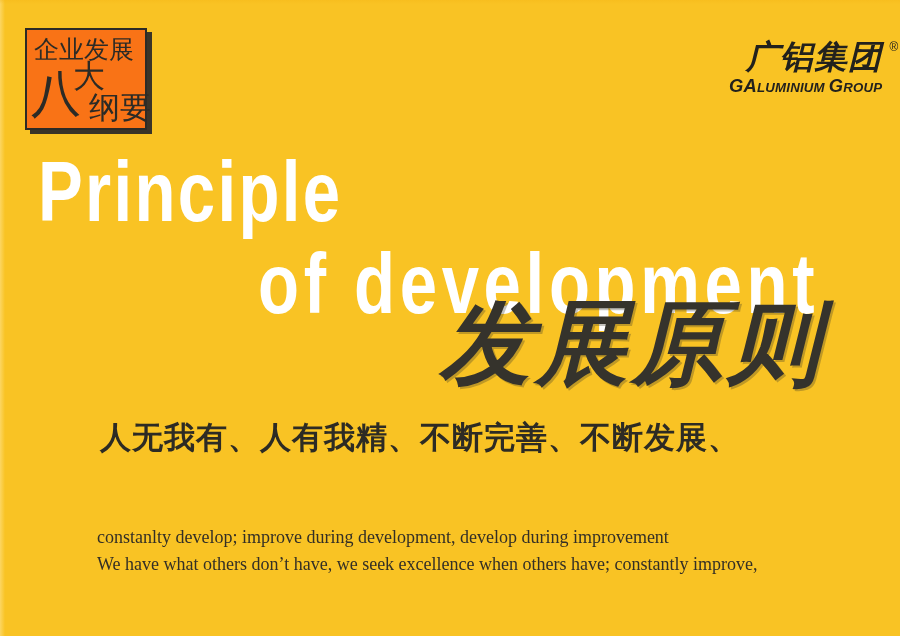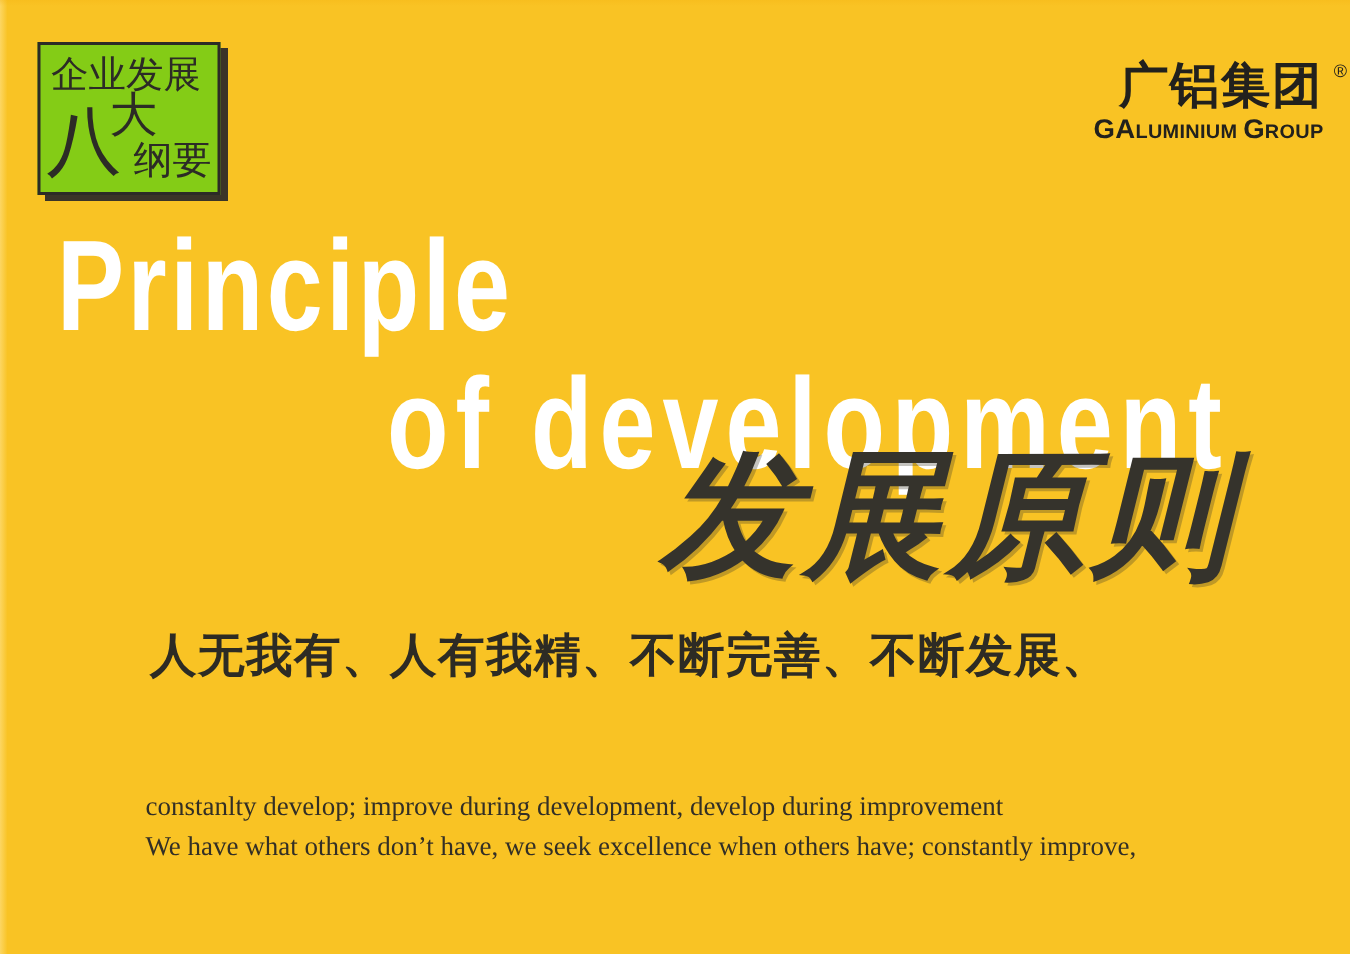--- a/index.html
+++ b/index.html
@@ -45,21 +45,21 @@
     width: 122px;
     height: 102px;
     background: #3a3428;
   }
   .stamp {
     position: absolute;
     left: 25px;
     top: 28px;
     width: 122px;
     height: 102px;
-    background: #84cc16;
+    background: #f97316;
     border: 2px solid #2c2b26;
     box-sizing: border-box;
   }
   .stamp-line1 {
     position: absolute;
     left: 7px;
     top: 5px;
     font-family: "DejaVu Sans", "Liberation Sans", sans-serif;
     font-size: 25px;
     line-height: 30px;
@@ -84,32 +84,33 @@
     font-family: "DejaVu Sans", "Liberation Sans", sans-serif;
     font-size: 32px;
     line-height: 36px;
     color: #2c2b26;
   }
   .stamp-small {
     position: absolute;
     left: 62px;
     top: 62px;
     font-family: "DejaVu Sans", "Liberation Sans", sans-serif;
-    font-size: 26px;
+    font-size: 31px;
     line-height: 31px;
     color: #2c2b26;
     white-space: nowrap;
   }
 
   
   .brand {
     position: absolute;
     right: 18px;
     top: 40px;
     text-align: right;
+    font-style: italic;
   }
   .brand-cn-wrap {
     position: relative;
     display: inline-block;
   }
   .brand-cn {
     font-family: "DejaVu Sans", "Liberation Sans", sans-serif;
     font-size: 33px;
     line-height: 34px;
     font-weight: bold;

